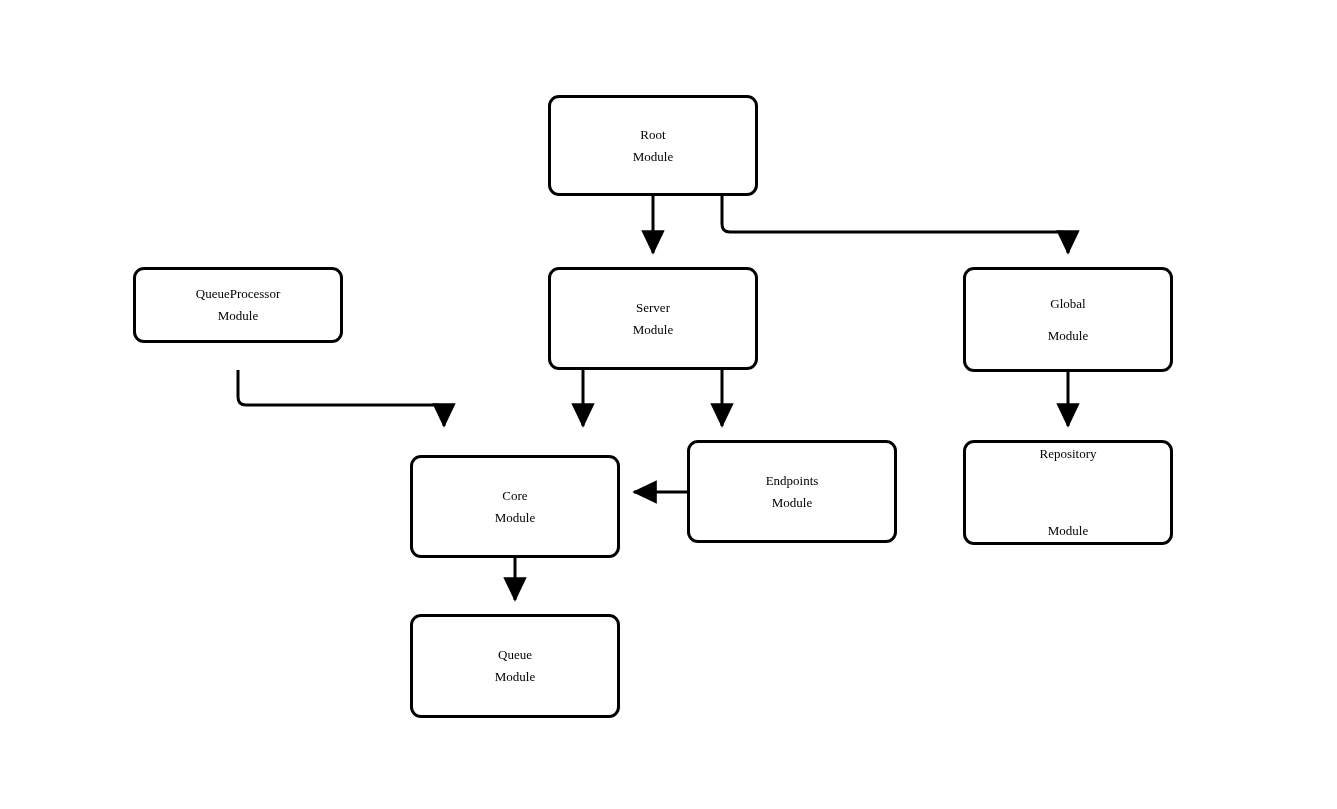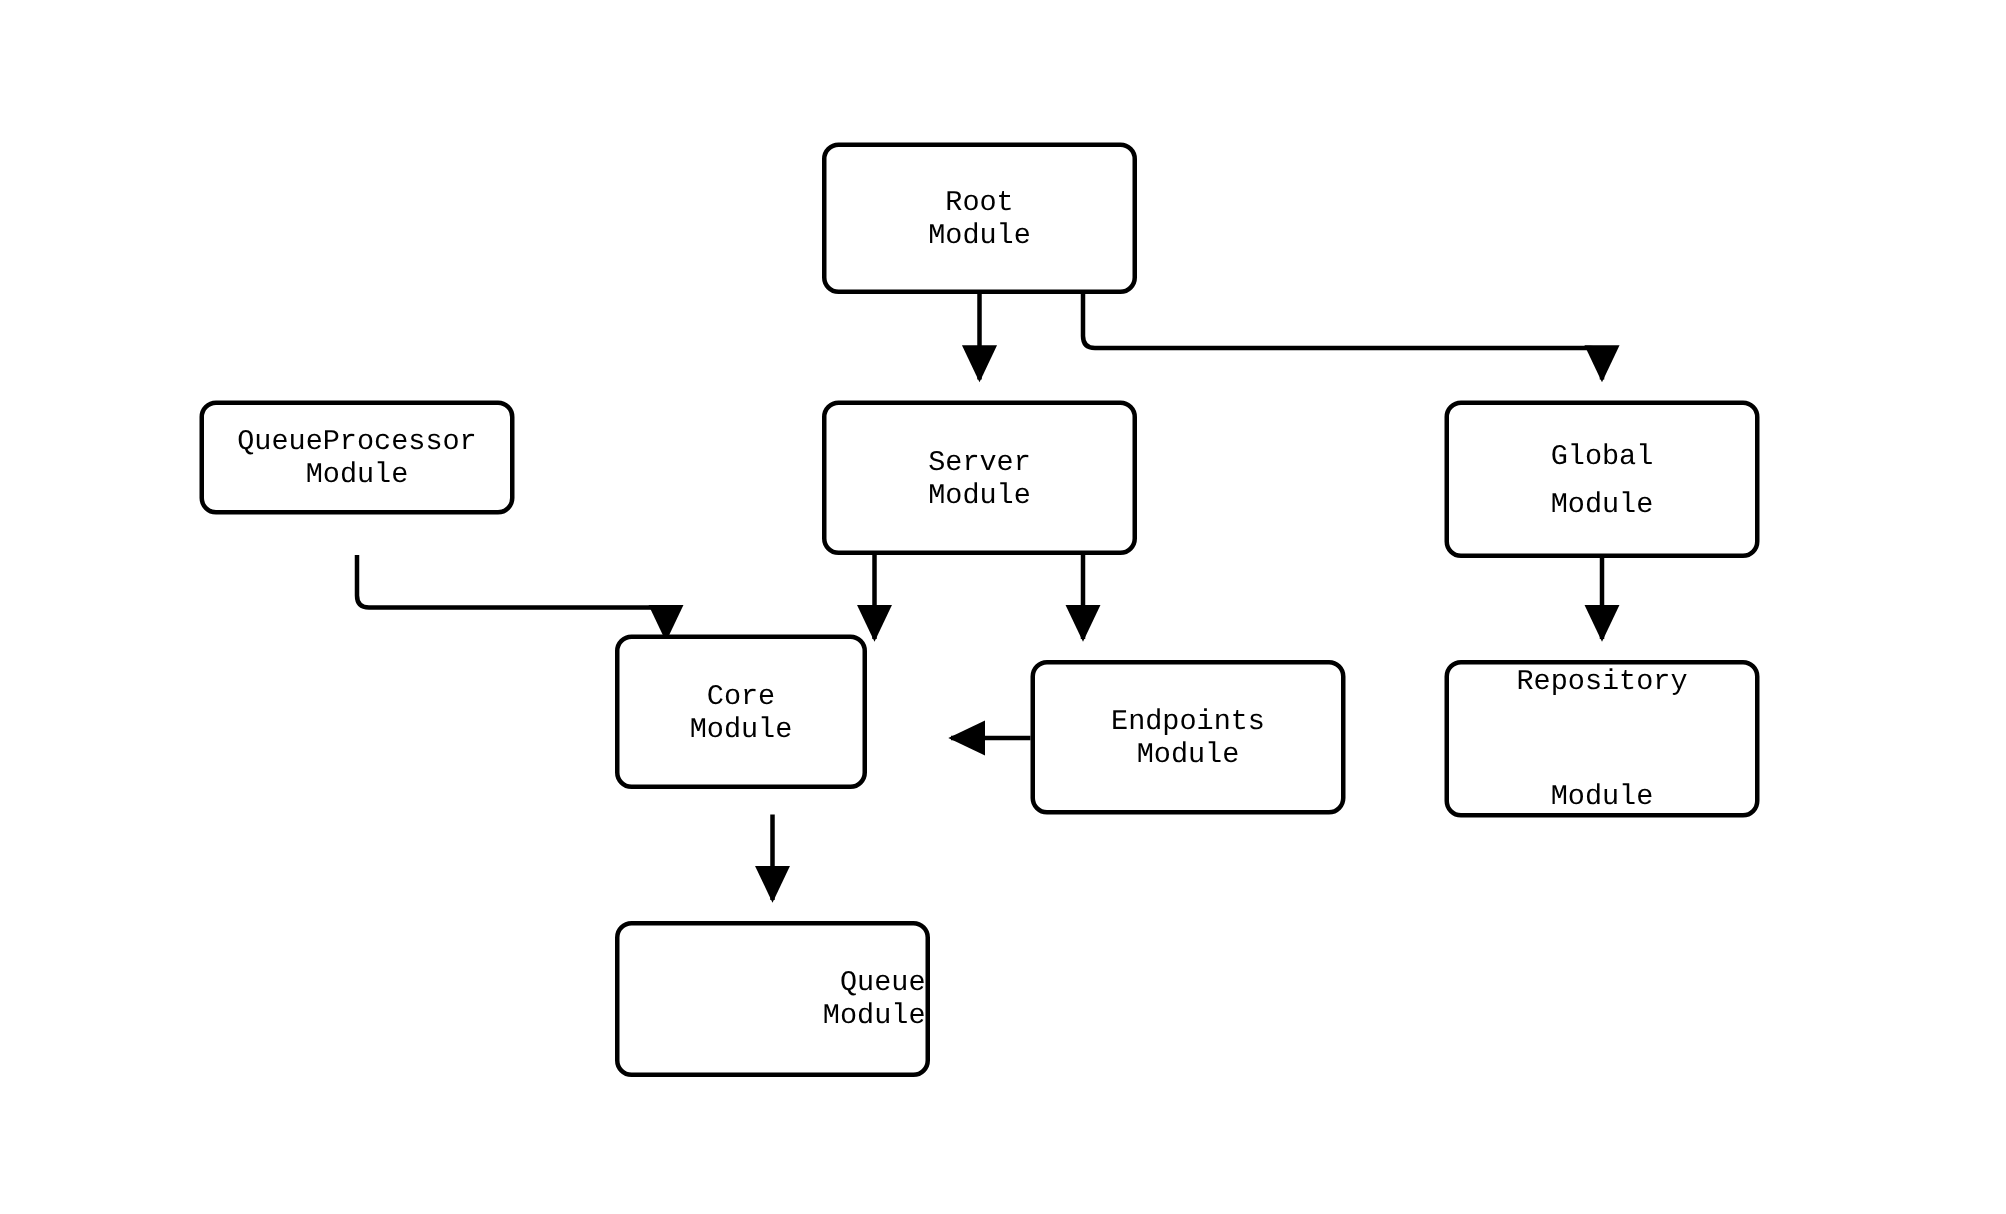--- a/index.html
+++ b/index.html
@@ -33,22 +33,22 @@
     background: #ffffff;
     border: 3px solid #000000;
     border-radius: 11px;
     display: flex;
     flex-direction: column;
     align-items: center;
     justify-content: center;
     z-index: 2;
   }
   .node-line {
-    font-family: Liberation Mono, monospace;
-    font-size: 19px;
+    font-family: Liberation Serif, serif;
+    font-size: 13px;
     line-height: 22px;
     color: #000000;
     white-space: pre;
     text-align: center;
     letter-spacing: 0px;
   }
 </style>
 </head>
 <body>
 
@@ -91,33 +91,33 @@
   <div class="node" style="left:548px; top:267px; width:210px; height:103px;">
     <span class="node-line">Server</span>
     <span class="node-line">Module</span>
   </div>
 
   <div class="node" style="left:963px; top:267px; width:210px; height:105px;gap:10px;">
     <span class="node-line">Global</span>
     <span class="node-line">Module</span>
   </div>
 
-  <div class="node" style="left:410px; top:423px; width:168px; height:103px;">
+  <div class="node" style="left:410px; top:455px; width:210px; height:103px;">
     <span class="node-line">Core</span>
     <span class="node-line">Module</span>
   </div>
 
   <div class="node" style="left:687px; top:440px; width:210px; height:103px;">
     <span class="node-line">Endpoints</span>
     <span class="node-line">Module</span>
   </div>
 
   <div class="node" style="left:963px; top:440px; width:210px; height:105px;justify-content:space-between;">
     <span class="node-line">Repository</span>
     <span class="node-line">Module</span>
   </div>
 
-  <div class="node" style="left:410px; top:614px; width:210px; height:104px;align-items:flex-end;">
+  <div class="node" style="left:410px; top:614px; width:210px; height:104px;">
     <span class="node-line">Queue</span>
     <span class="node-line">Module</span>
   </div>
 
 </div>
 
 </body></html>

